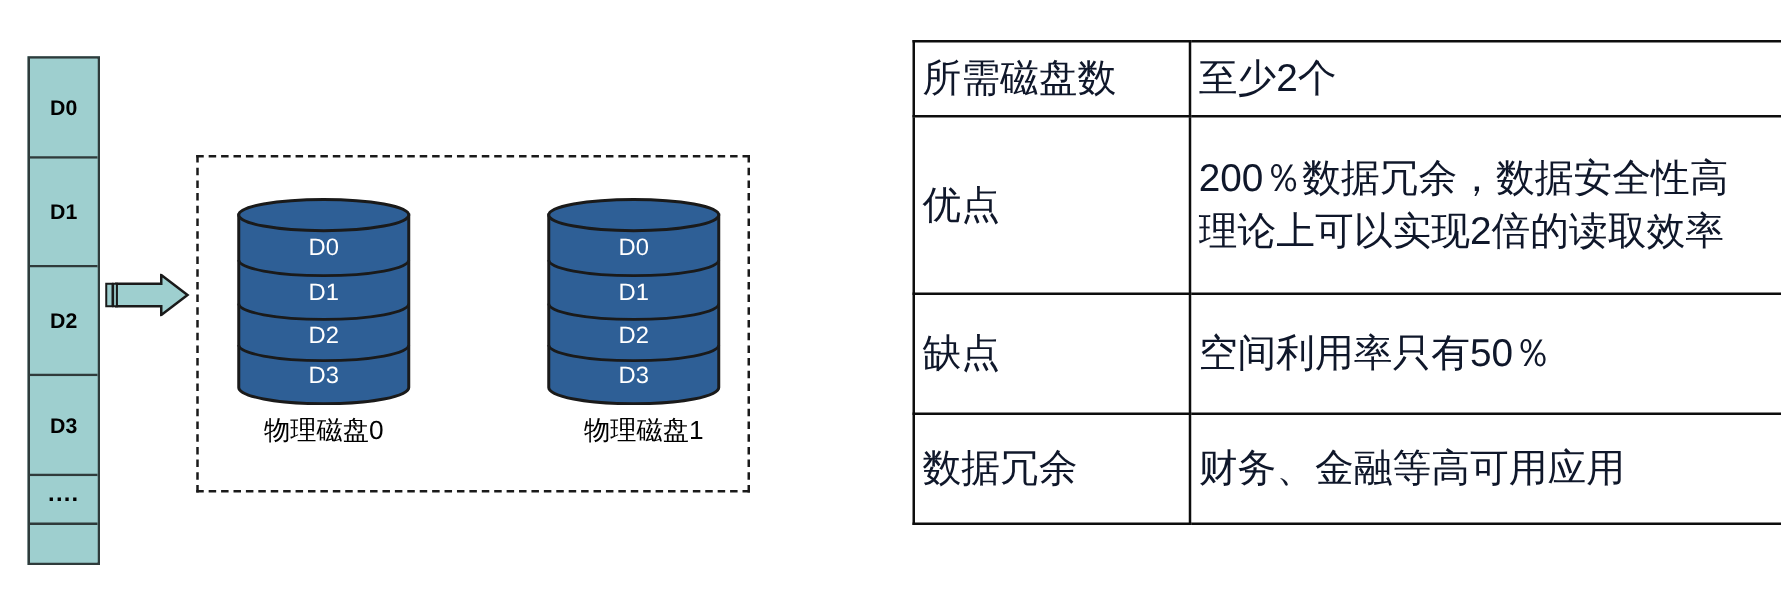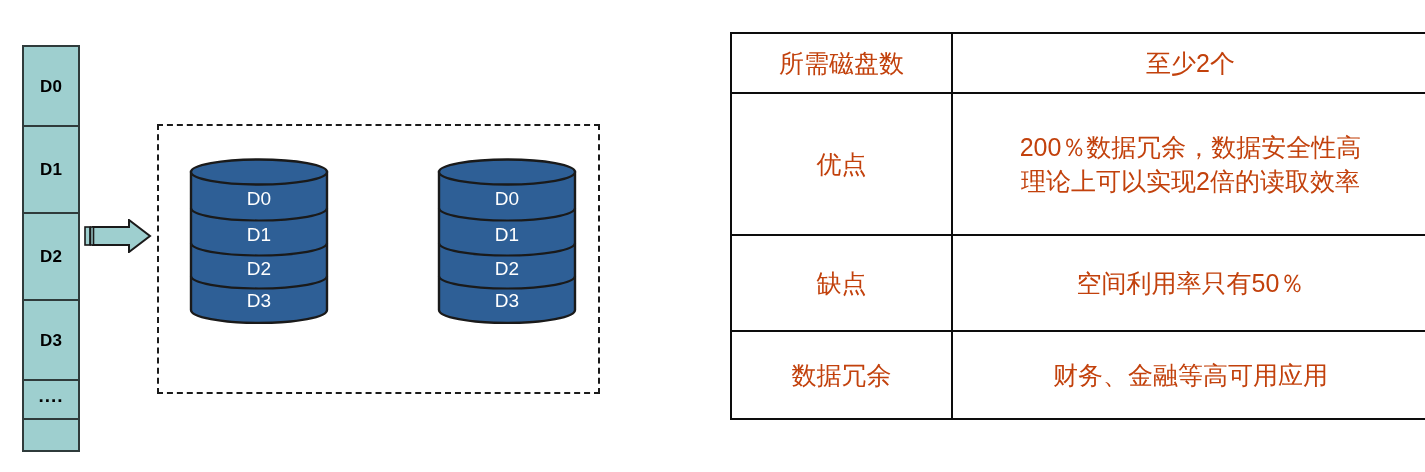--- a/index.html
+++ b/index.html
@@ -101,24 +101,23 @@
     position: absolute;
     left: 730px;
     top: 32px;
     width: 670px;
     height: 362px;
     border-collapse: collapse;
     table-layout: fixed;
   }
   #spec-table td {
     border: 2.2px solid #0d0d0d;
-    text-align: center;
     vertical-align: middle;
-    font-size: 25px;
-    color: #c2410c;
+    font-size: 31px;
+    color: #0f172a;
     padding: 2px 6px;
     line-height: 1.36;
   }
   #spec-table td.label-cell { width: 207px; }
   #spec-table td.value-cell { width: 463px; }
   #spec-table tr.row-disks td { height: 54px; }
   #spec-table tr.row-pros  td { height: 136px; }
   #spec-table tr.row-cons  td { height: 90px; }
   #spec-table tr.row-usage td { height: 82px; }
   .value-line { display: block; white-space: nowrap; }
@@ -162,34 +161,36 @@
     <path d="M2,14 L2,152 A68,13 0 0 0 138,152 L138,14 Z" fill="#2e5f96" stroke="#1a1a1a" stroke-width="2.4"></path>
     <ellipse cx="70" cy="14" rx="68" ry="12.5" fill="#2e5f96" stroke="#1a1a1a" stroke-width="2.4"></ellipse>
     <path d="M2,50 A68,12.5 0 0 0 138,50" fill="none" stroke="#1a1a1a" stroke-width="2.2"></path>
     <path d="M2,85 A68,12.5 0 0 0 138,85" fill="none" stroke="#1a1a1a" stroke-width="2.2"></path>
     <path d="M2,118 A68,12.5 0 0 0 138,118" fill="none" stroke="#1a1a1a" stroke-width="2.2"></path>
   </svg>
   <span class="disk-slot-label" style="top:31px;left:0;">D0</span>
   <span class="disk-slot-label" style="top:67px;left:0;">D1</span>
   <span class="disk-slot-label" style="top:101px;left:0;">D2</span>
   <span class="disk-slot-label" style="top:133px;left:0;">D3</span>
+  <span class="disk-caption">物理磁盘0</span>
 </div>
 
 <div class="disk-group" id="disk-group-1">
   <svg class="disk-svg" width="140" height="166" viewBox="0 0 140 166" xmlns="http://www.w3.org/2000/svg">
     <path d="M2,14 L2,152 A68,13 0 0 0 138,152 L138,14 Z" fill="#2e5f96" stroke="#1a1a1a" stroke-width="2.4"></path>
     <ellipse cx="70" cy="14" rx="68" ry="12.5" fill="#2e5f96" stroke="#1a1a1a" stroke-width="2.4"></ellipse>
     <path d="M2,50 A68,12.5 0 0 0 138,50" fill="none" stroke="#1a1a1a" stroke-width="2.2"></path>
     <path d="M2,85 A68,12.5 0 0 0 138,85" fill="none" stroke="#1a1a1a" stroke-width="2.2"></path>
     <path d="M2,118 A68,12.5 0 0 0 138,118" fill="none" stroke="#1a1a1a" stroke-width="2.2"></path>
   </svg>
   <span class="disk-slot-label" style="top:31px;left:0;">D0</span>
   <span class="disk-slot-label" style="top:67px;left:0;">D1</span>
   <span class="disk-slot-label" style="top:101px;left:0;">D2</span>
   <span class="disk-slot-label" style="top:133px;left:0;">D3</span>
+  <span class="disk-caption">物理磁盘1</span>
 </div>
 
 <table id="spec-table">
   <tbody>
     <tr class="row-disks">
       <td class="label-cell">所需磁盘数</td>
       <td class="value-cell">
         <span class="value-line">至少2个</span>
       </td>
     </tr>

